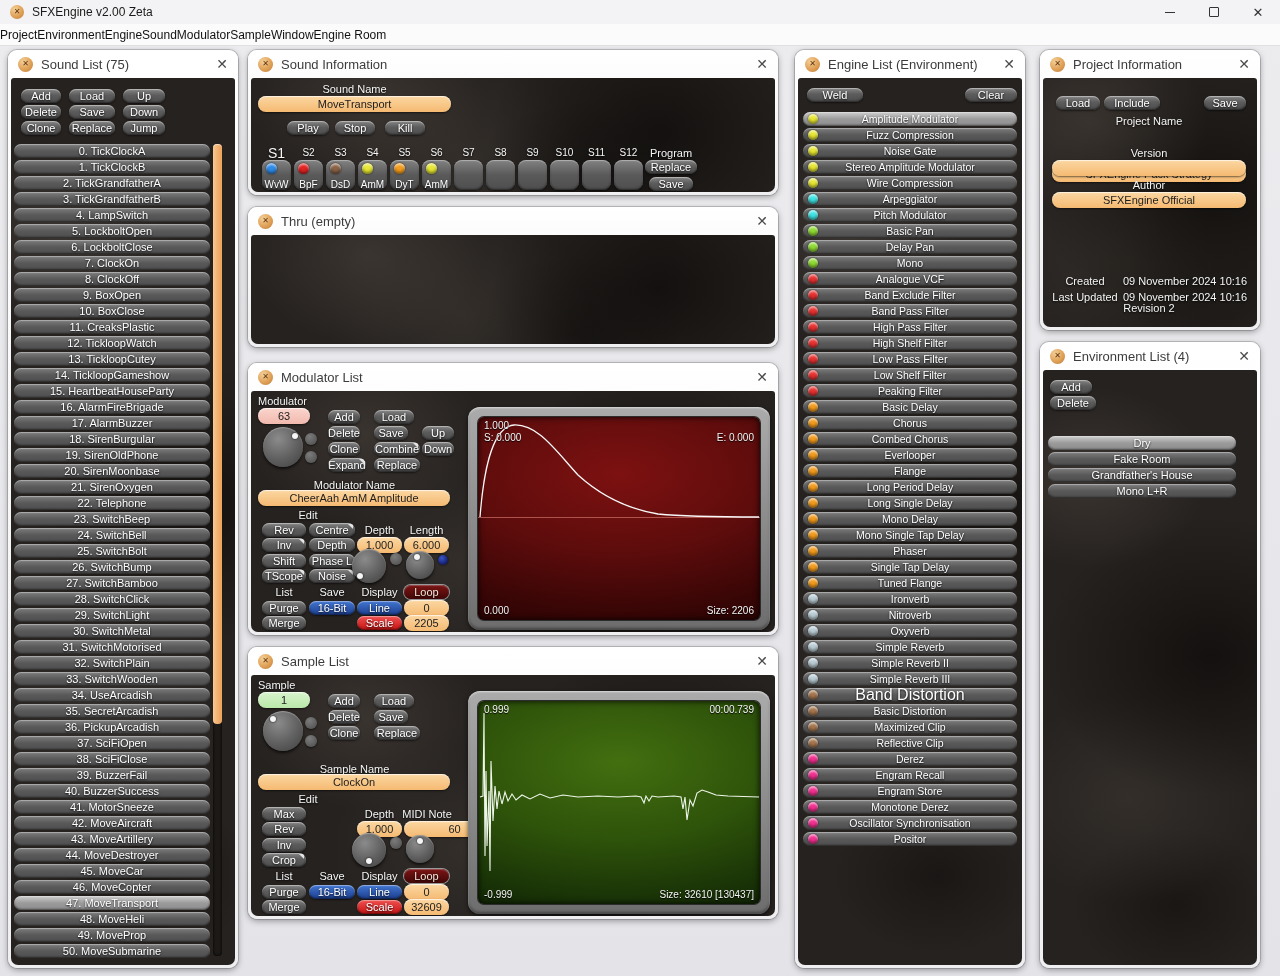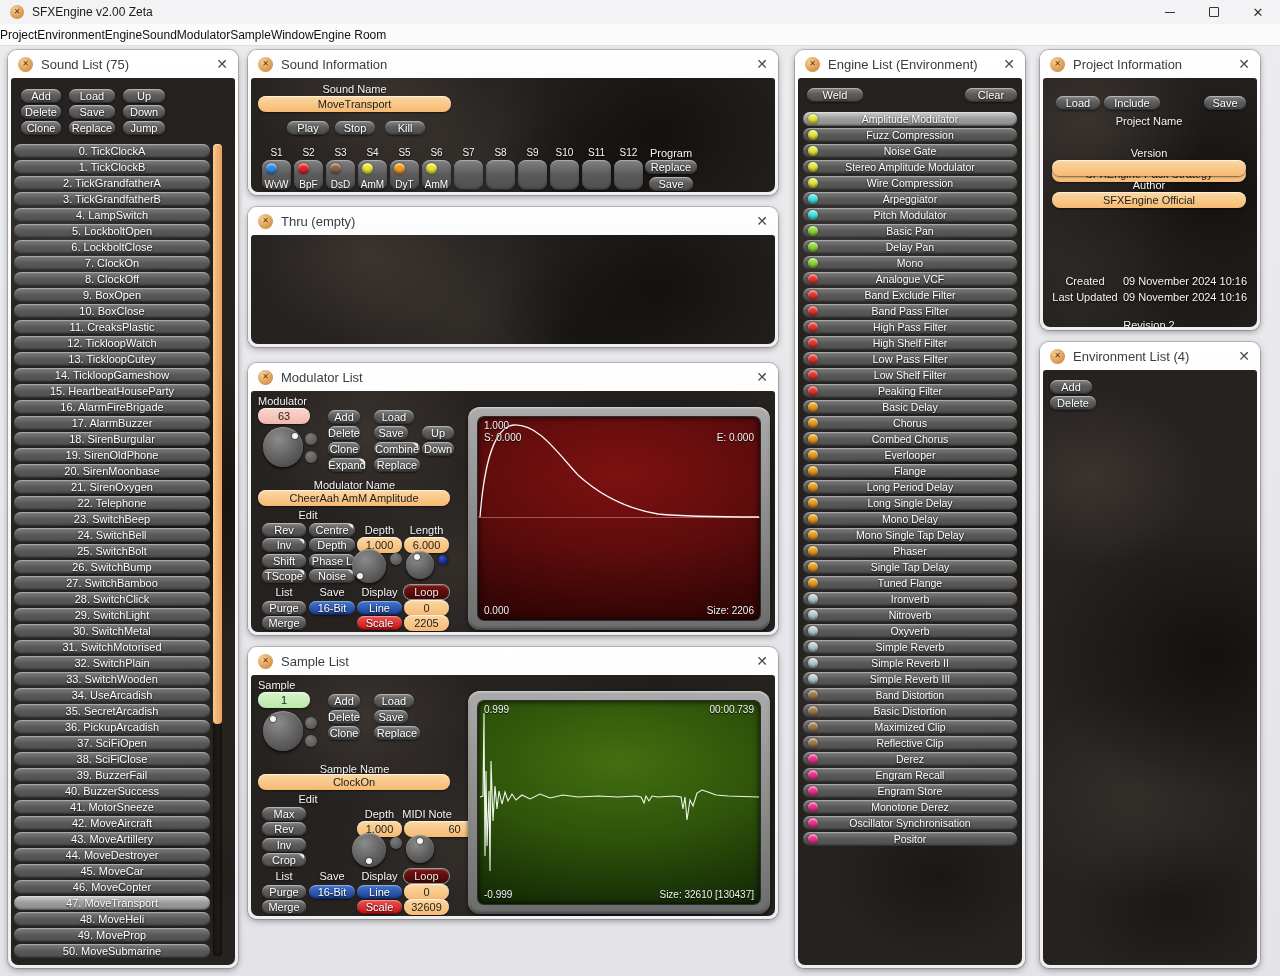--- a/index.html
+++ b/index.html
@@ -218,21 +218,21 @@
       <span>Sound Information</span>
       <span class="close-x">✕</span>
     </div>
     <div class="panel-body">
       <div class="dk-label" style="left:7px;top:4px;width:193px;">Sound Name</div>
       <div class="field" style="left:7px;top:18px;width:193px;">MoveTransport</div>
       <div class="pill-btn" style="left:36px;top:43px;width:42px;">Play</div>
       <div class="pill-btn" style="left:84px;top:43px;width:40px;">Stop</div>
       <div class="pill-btn" style="left:134px;top:43px;width:40px;">Kill</div>
       <div style="position:absolute;left:11px;top:68px;display:flex;gap:3px;" id="slot-labels">
-          <div class="dk-label" style="position: relative; width: 29px; font-size: 10px;">S1</div>
+          <div class="dk-label" style="position: relative; width: 29px; font-size: 14px;">S1</div>
           <div class="dk-label" style="position: relative; width: 29px; font-size: 10px;">S2</div>
           <div class="dk-label" style="position: relative; width: 29px; font-size: 10px;">S3</div>
           <div class="dk-label" style="position: relative; width: 29px; font-size: 10px;">S4</div>
           <div class="dk-label" style="position: relative; width: 29px; font-size: 10px;">S5</div>
           <div class="dk-label" style="position: relative; width: 29px; font-size: 10px;">S6</div>
           <div class="dk-label" style="position: relative; width: 29px; font-size: 10px;">S7</div>
           <div class="dk-label" style="position: relative; width: 29px; font-size: 10px;">S8</div>
           <div class="dk-label" style="position: relative; width: 29px; font-size: 10px;">S9</div>
           <div class="dk-label" style="position: relative; width: 29px; font-size: 10px;">S10</div>
           <div class="dk-label" style="position: relative; width: 29px; font-size: 10px;">S11</div>
@@ -463,21 +463,21 @@
           <div class="list-item engine-item"><div class="led" style="background: rgb(244, 156, 28);"></div><span style="font-size: 10.5px;">Mono Single Tap Delay</span></div>
           <div class="list-item engine-item"><div class="led" style="background: rgb(244, 156, 28);"></div><span style="font-size: 10.5px;">Phaser</span></div>
           <div class="list-item engine-item"><div class="led" style="background: rgb(244, 156, 28);"></div><span style="font-size: 10.5px;">Single Tap Delay</span></div>
           <div class="list-item engine-item"><div class="led" style="background: rgb(244, 156, 28);"></div><span style="font-size: 10.5px;">Tuned Flange</span></div>
           <div class="list-item engine-item"><div class="led" style="background: rgb(185, 205, 213);"></div><span style="font-size: 10.5px;">Ironverb</span></div>
           <div class="list-item engine-item"><div class="led" style="background: rgb(185, 205, 213);"></div><span style="font-size: 10.5px;">Nitroverb</span></div>
           <div class="list-item engine-item"><div class="led" style="background: rgb(185, 205, 213);"></div><span style="font-size: 10.5px;">Oxyverb</span></div>
           <div class="list-item engine-item"><div class="led" style="background: rgb(185, 205, 213);"></div><span style="font-size: 10.5px;">Simple Reverb</span></div>
           <div class="list-item engine-item"><div class="led" style="background: rgb(185, 205, 213);"></div><span style="font-size: 10.5px;">Simple Reverb II</span></div>
           <div class="list-item engine-item"><div class="led" style="background: rgb(185, 205, 213);"></div><span style="font-size: 10.5px;">Simple Reverb III</span></div>
-          <div class="list-item engine-item"><div class="led" style="background: rgb(165, 118, 78);"></div><span style="font-size: 10px;">Band Distortion</span></div>
+          <div class="list-item engine-item"><div class="led" style="background: rgb(165, 118, 78);"></div><span style="font-size: 16px;">Band Distortion</span></div>
           <div class="list-item engine-item"><div class="led" style="background: rgb(165, 118, 78);"></div><span style="font-size: 10.5px;">Basic Distortion</span></div>
           <div class="list-item engine-item"><div class="led" style="background: rgb(165, 118, 78);"></div><span style="font-size: 10.5px;">Maximized Clip</span></div>
           <div class="list-item engine-item"><div class="led" style="background: rgb(165, 118, 78);"></div><span style="font-size: 10.5px;">Reflective Clip</span></div>
           <div class="list-item engine-item"><div class="led" style="background: rgb(245, 48, 146);"></div><span style="font-size: 10.5px;">Derez</span></div>
           <div class="list-item engine-item"><div class="led" style="background: rgb(245, 48, 146);"></div><span style="font-size: 10.5px;">Engram Recall</span></div>
           <div class="list-item engine-item"><div class="led" style="background: rgb(245, 48, 146);"></div><span style="font-size: 10.5px;">Engram Store</span></div>
           <div class="list-item engine-item"><div class="led" style="background: rgb(245, 48, 146);"></div><span style="font-size: 10.5px;">Monotone Derez</span></div>
           <div class="list-item engine-item"><div class="led" style="background: rgb(245, 48, 146);"></div><span style="font-size: 10.5px;">Oscillator Synchronisation</span></div>
           <div class="list-item engine-item"><div class="led" style="background: rgb(245, 48, 146);"></div><span style="font-size: 10.5px;">Positor</span></div>
         </div>
@@ -497,29 +497,35 @@
       <div class="dk-label" style="left:9px;top:36px;width:194px;">Project Name</div>
       <div class="field" style="left:9px;top:50px;width:194px;margin-top:38px;">SFXEngine Pack Strategy</div>
       <div class="dk-label" style="left:9px;top:68px;width:194px;">Version</div>
       <div class="field" style="left:9px;top:82px;width:194px;"></div>
       <div class="dk-label" style="left:9px;top:100px;width:194px;">Author</div>
       <div class="field" style="left:9px;top:114px;width:194px;">SFXEngine Official</div>
       <div class="dk-label" style="left:9px;top:196px;width:66px;font-size:11px;">Created</div>
       <div class="dk-label" style="left:78px;top:196px;width:128px;">09 November 2024 10:16</div>
       <div class="dk-label" style="left:2px;top:212px;width:80px;font-size:11px;">Last Updated</div>
       <div class="dk-label" style="left:78px;top:212px;width:128px;">09 November 2024 10:16</div>
-      <div class="dk-label" style="left:9px;top:240px;width:194px;">Revision 2</div>
+      <div class="dk-label" style="left:9px;top:223px;width:194px;">Revision 2</div>
     </div>
   </div>
 
   <div class="panel" id="p-env">
     <div class="panel-title">
       <span class="panel-icon">✕</span>
       <span>Environment List (4)</span>
       <span class="close-x">✕</span>
     </div>
     <div class="panel-body">
       <div class="pill-btn" style="left:7px;top:10px;width:42px;">Add</div>
       <div class="pill-btn" style="left:7px;top:26px;width:46px;">Delete</div>
+      <div class="vlist" id="env-items" style="left:5px;top:66px;width:188px;">
+          <div class="list-item selected">Dry</div>
+          <div class="list-item">Fake Room</div>
+          <div class="list-item">Grandfather's House</div>
+          <div class="list-item">Mono L+R</div>
+        </div>
     </div>
   </div>
 
 </div>
 
 </body></html>

